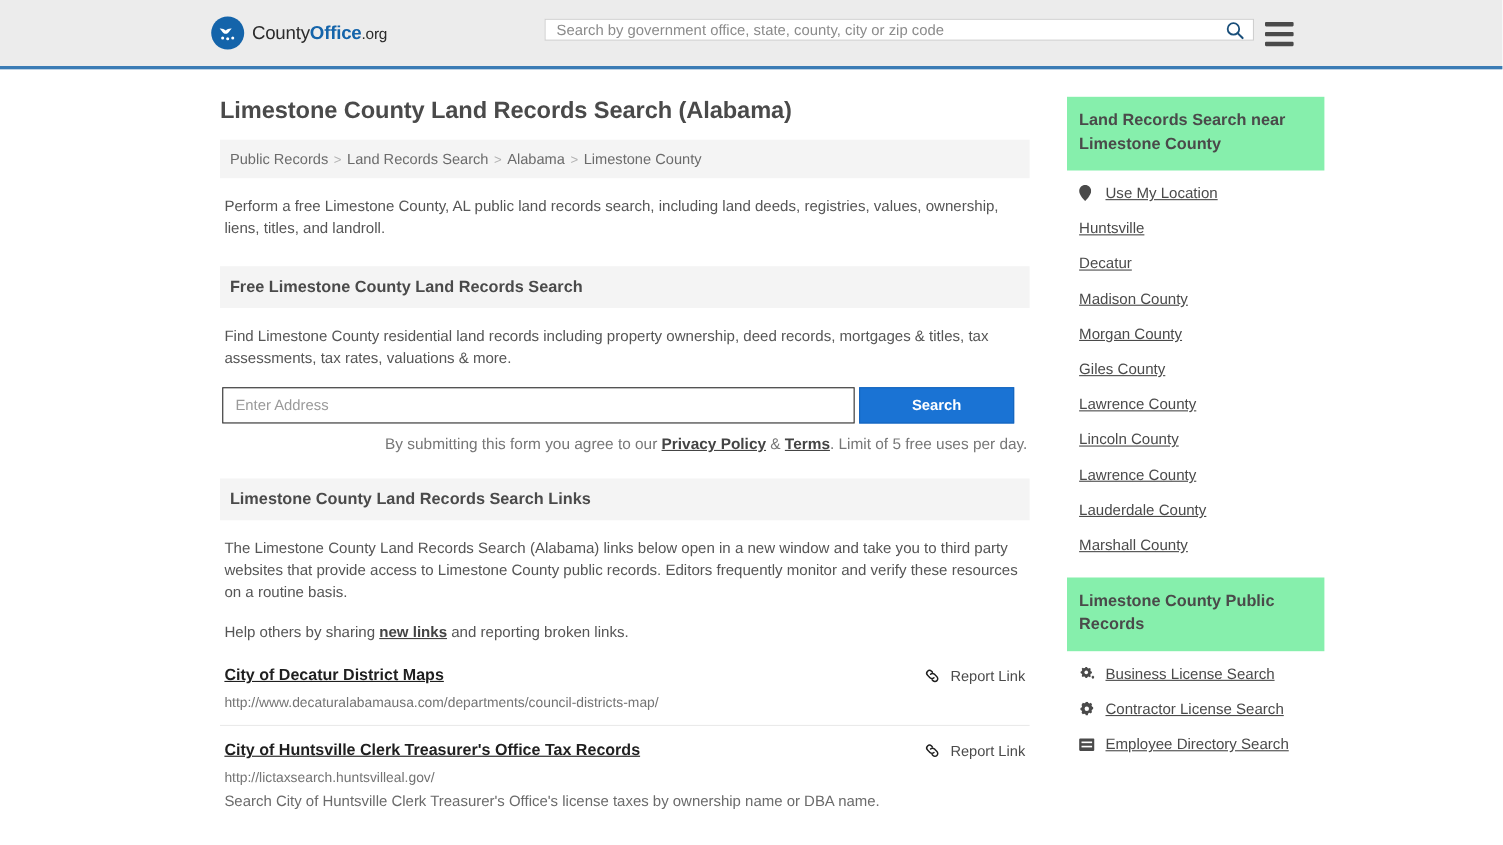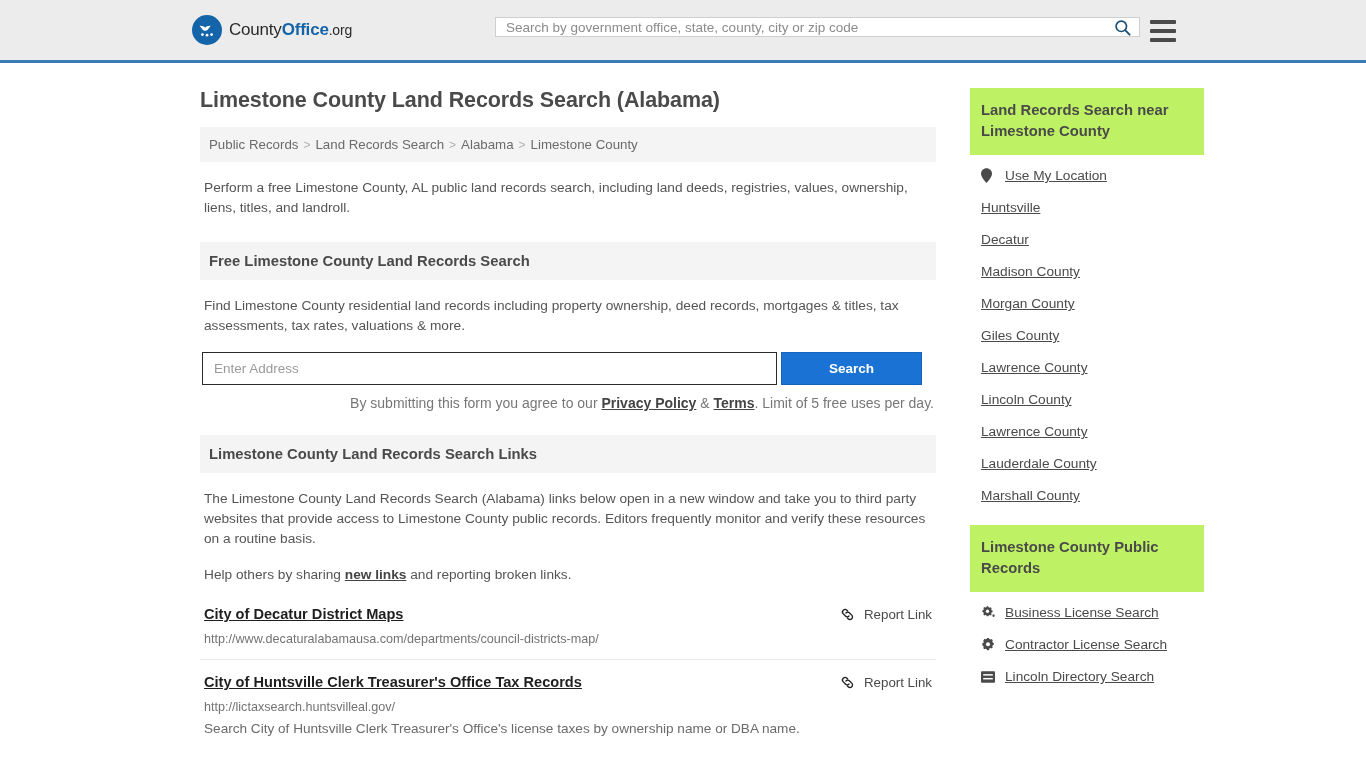--- a/index.html
+++ b/index.html
@@ -219,21 +219,21 @@
   }
   .link-desc {
     color: #6b6b6b;
     font-size: 13.6px;
     margin-top: 4px;
     line-height: 19px;
   }
 
   
   .side-head {
-    background: #bef264;
+    background: #86efac;
     padding: 12px 11px 13px 11px;
     font-size: 14.8px;
     font-weight: bold;
     color: #4a4a4a;
     line-height: 21px;
     margin-top: 25px;
   }
   .side-list { padding: 0 11px; }
   .side-link-row {
     display: flex;
@@ -425,17 +425,17 @@
       </div>
 
       <div class="side-link-row">
         <span class="side-icon">
           <svg width="14" height="12" viewBox="0 0 16 13" aria-hidden="true">
             <rect x="0" y="0" width="16" height="13" rx="1.2" fill="#4a4a4a"></rect>
             <rect x="2.5" y="3.2" width="11" height="1.7" fill="#ffffff"></rect>
             <rect x="2.5" y="7.6" width="11" height="1.7" fill="#ffffff"></rect>
           </svg>
         </span>
-        <a class="side-link" href="#">Lincoln Directory Search</a>
+        <a class="side-link" href="#">Employee Directory Search</a>
       </div>
     </div>
   </div>
 </div>
 
 </body></html>

